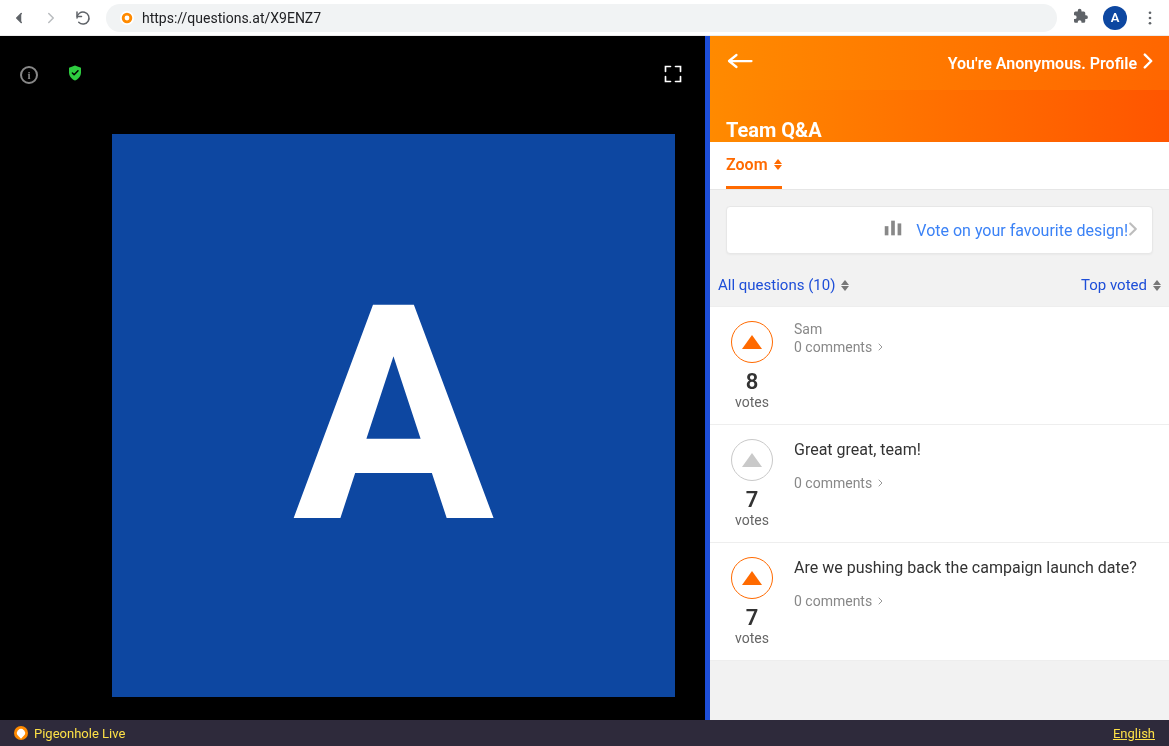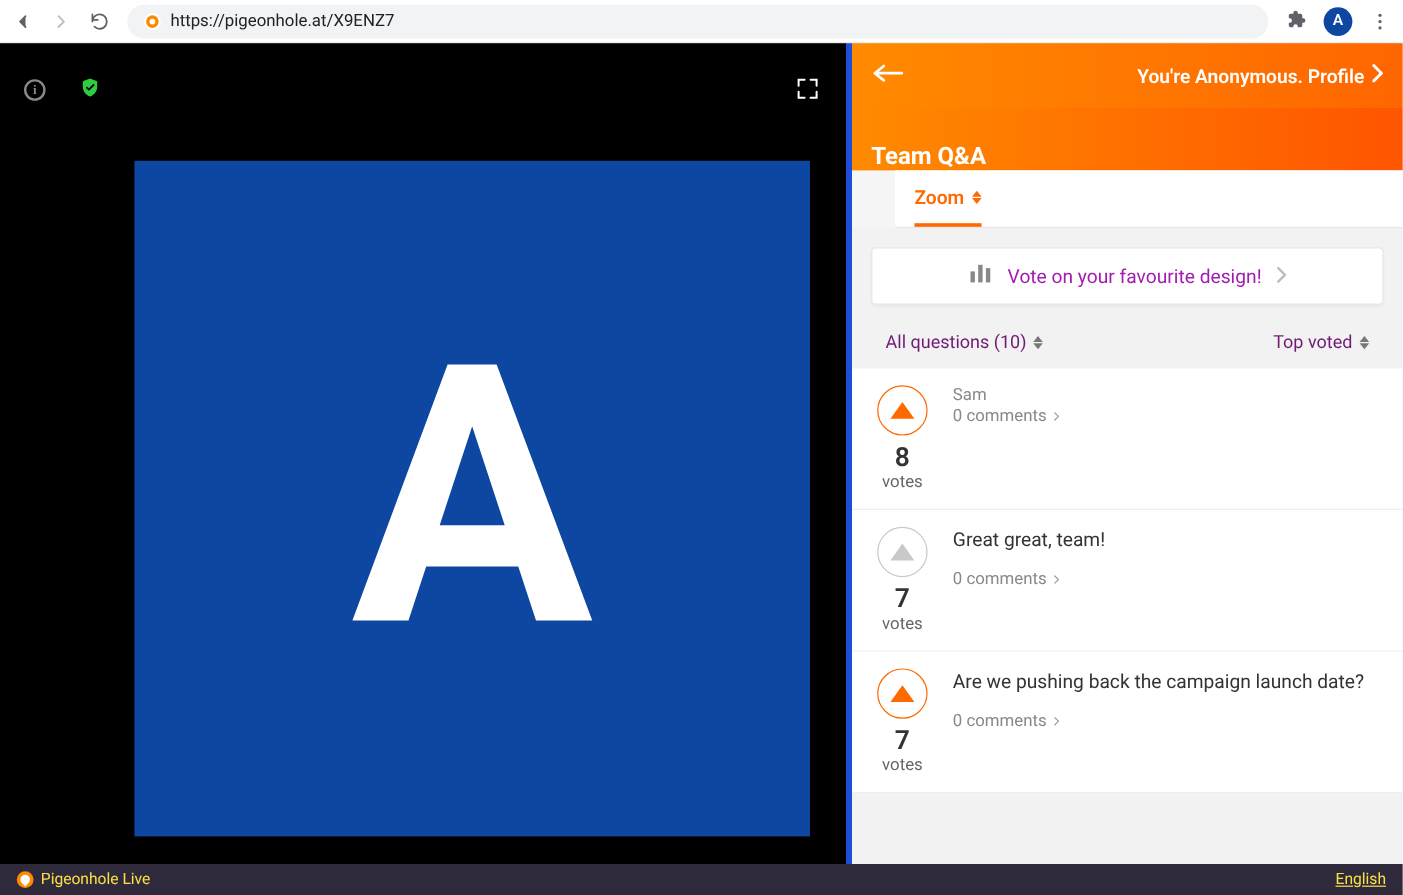--- a/index.html
+++ b/index.html
@@ -94,21 +94,20 @@
     display:flex; align-items:flex-end;
     padding:0 16px;
     color:#fff; font-size:20px; font-weight:700;
   }
   .tabs {
     background:#fff;
     display:flex; align-items:center;
     padding:0 16px;
     height:48px;
     border-bottom:1px solid #e6e6e6;
-    margin-left:36px;
   }
   .tab-active {
     color:#ff6a00; font-size:16px; font-weight:600;
     display:flex; align-items:center; gap:6px;
     height:100%;
     border-bottom:3px solid #ff6a00;
   }
   .sort-diamond { display:inline-flex; flex-direction:column; line-height:0; }
   .sort-diamond span { width:0; height:0; border-left:4px solid transparent; border-right:4px solid transparent; }
   .sort-diamond .up { border-bottom:5px solid currentColor; margin-bottom:1px;}
@@ -119,33 +118,32 @@
     background:#f2f2f2;
   }
   .vote-banner {
     margin:16px;
     background:#fff;
     border:1px solid #e7e7e7;
     border-radius:4px;
     height:48px;
     display:flex; align-items:center;
     padding:0 14px;
-    gap:12px;
-    font-size:16px; color:#a21caf;
+    font-size:16px; color:#3b82f6;
     box-shadow:0 1px 2px rgba(0,0,0,.04);
     cursor:pointer;
-    justify-content:center;
+    justify-content:flex-end;
   }
   .vote-banner-left { display:flex; align-items:center; gap:12px; }
   .poll-ico svg { width:22px; height:22px; }
 
   .filter-row {
     display:flex; align-items:center; justify-content:space-between;
-    padding:6px 28px 12px;
-    font-size:15px; color:#701a75;
+    padding:6px 8px 12px;
+    font-size:15px; color:#1d4ed8;
   }
   .filter-item { display:flex; align-items:center; gap:6px; cursor:pointer; }
 
   .question {
     background:#fff;
     border-top:1px solid #eee;
     border-bottom:1px solid #eee;
     padding:14px 18px 14px 18px;
     display:flex;
     gap:18px;
@@ -224,21 +222,21 @@
         <path d="M4 4v6h6" stroke="currentColor" stroke-width="2" fill="none" stroke-linecap="round" stroke-linejoin="round"></path>
       </svg>
   </div>
   <div class="addr-bar">
     <span class="site-icon">
       <svg viewBox="0 0 16 16" width="12" height="12">
           <circle cx="8" cy="8" r="7" fill="#ff8a00"></circle>
           <circle cx="8" cy="8" r="3.2" fill="#fff"></circle>
         </svg>
     </span>
-    <span class="url-text">https://pigeonhole.at/X9ENZ7</span>
+    <span class="url-text">https://questions.at/X9ENZ7</span>
   </div>
   <div class="ext-icon">
     <svg viewBox="0 0 24 24">
         <path d="M20 11h-1V8a2 2 0 0 0-2-2h-3V5a2.5 2.5 0 1 0-5 0v1H6a2 2 0 0 0-2 2v3h1a2.5 2.5 0 0 1 0 5H4v3a2 2 0 0 0 2 2h3v-1a2.5 2.5 0 0 1 5 0v1h3a2 2 0 0 0 2-2v-3h1a2.5 2.5 0 0 0 0-5z"></path>
       </svg>
   </div>
   <div class="avatar-badge">
     <span>A</span>
   </div>
   <div class="kebab">

